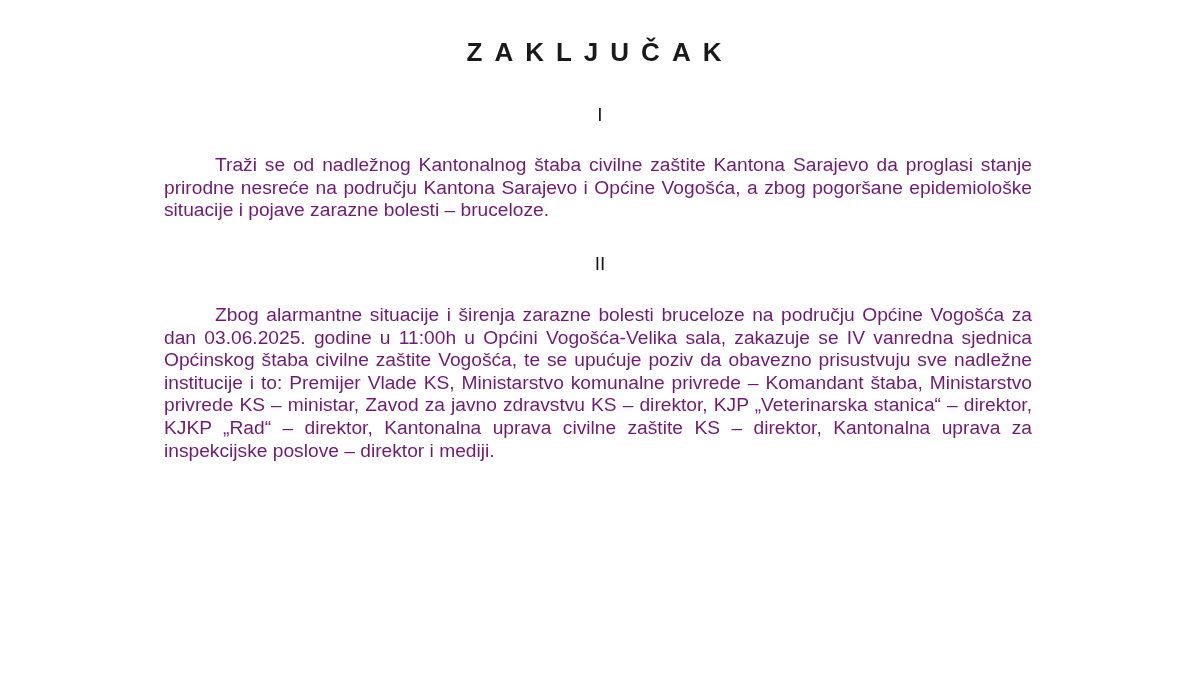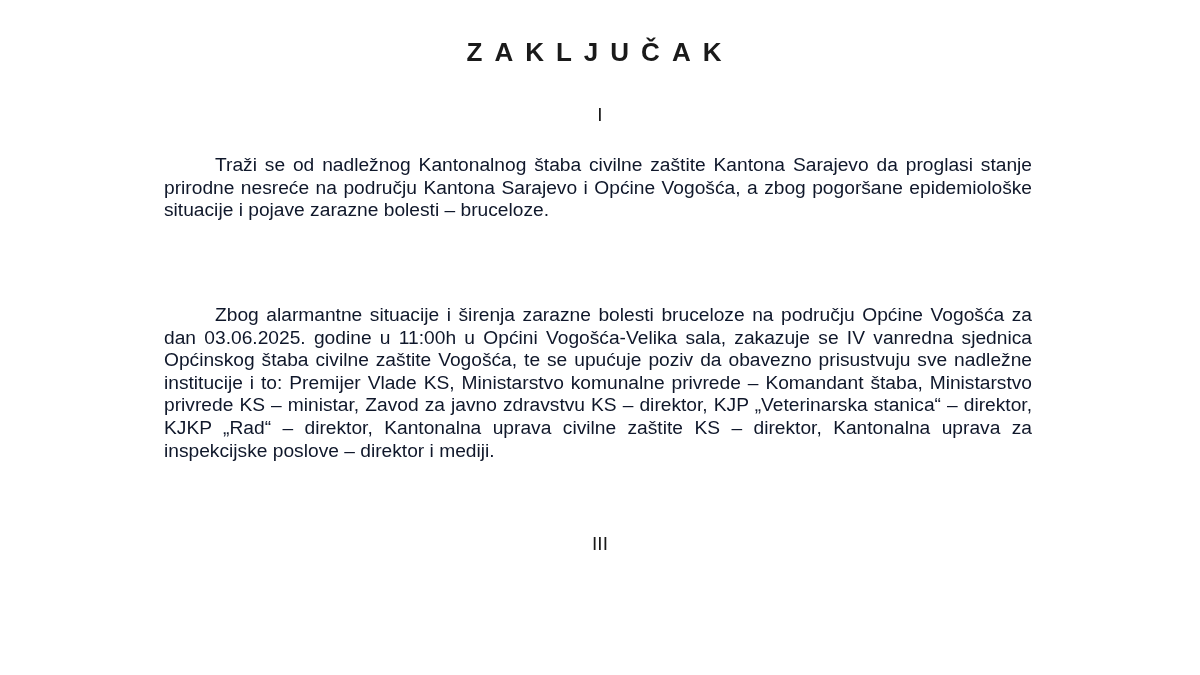--- a/index.html
+++ b/index.html
@@ -45,39 +45,39 @@
       line-height: 22px;
       color: #1a1a1a;
     }
     .para {
       position: absolute;
       left: 164px;
       width: 868px;
       font-size: 19.2px;
       line-height: 22.6px;
       text-align: justify;
-      color: #0f172a;
+      color: #701a75;
     }
     .indent {
       display: inline-block;
       width: 51px;
     }
     .para.last-justify {
       text-align-last: left;
     }
   </style>
 </head>
 <body>
 
 <div class="page">
 
   <div class="title">ZAKLJUČAK</div>
 
   <div class="numeral" style="top:57px;">I</div>
   <div class="para last-justify" style="top:107px;"><span class="indent"></span><span>Traži se od nadležnog Kantonalnog štaba civilne zaštite Kantona Sarajevo da proglasi stanje prirodne nesreće na području Kantona Sarajevo i Općine Vogošća, a zbog pogoršane epidemiološke situacije i pojave zarazne bolesti – bruceloze.</span></div>
 
+  <div class="numeral" style="top:206px;">II</div>
   <div class="para last-justify" style="top:257px;"><span class="indent"></span><span>Zbog alarmantne situacije i širenja zarazne bolesti bruceloze na području Općine Vogošća za dan 03.06.2025. godine u 11:00h u Općini Vogošća-Velika sala, zakazuje se IV vanredna sjednica Općinskog štaba civilne zaštite Vogošća, te se upućuje poziv da obavezno prisustvuju sve nadležne institucije i to: Premijer Vlade KS, Ministarstvo komunalne privrede – Komandant štaba, Ministarstvo privrede KS – ministar, Zavod za javno zdravstvu KS – direktor, KJP „Veterinarska stanica“ – direktor, KJKP „Rad“ – direktor, Kantonalna uprava civilne zaštite KS – direktor, Kantonalna uprava za inspekcijske poslove – direktor i mediji.</span></div>
 
-  <div class="numeral" style="top:486px;">III</div>
 
   <div class="numeral" style="top:637px;text-align:right;">IV</div>
 
 </div>
 
 </body></html>

